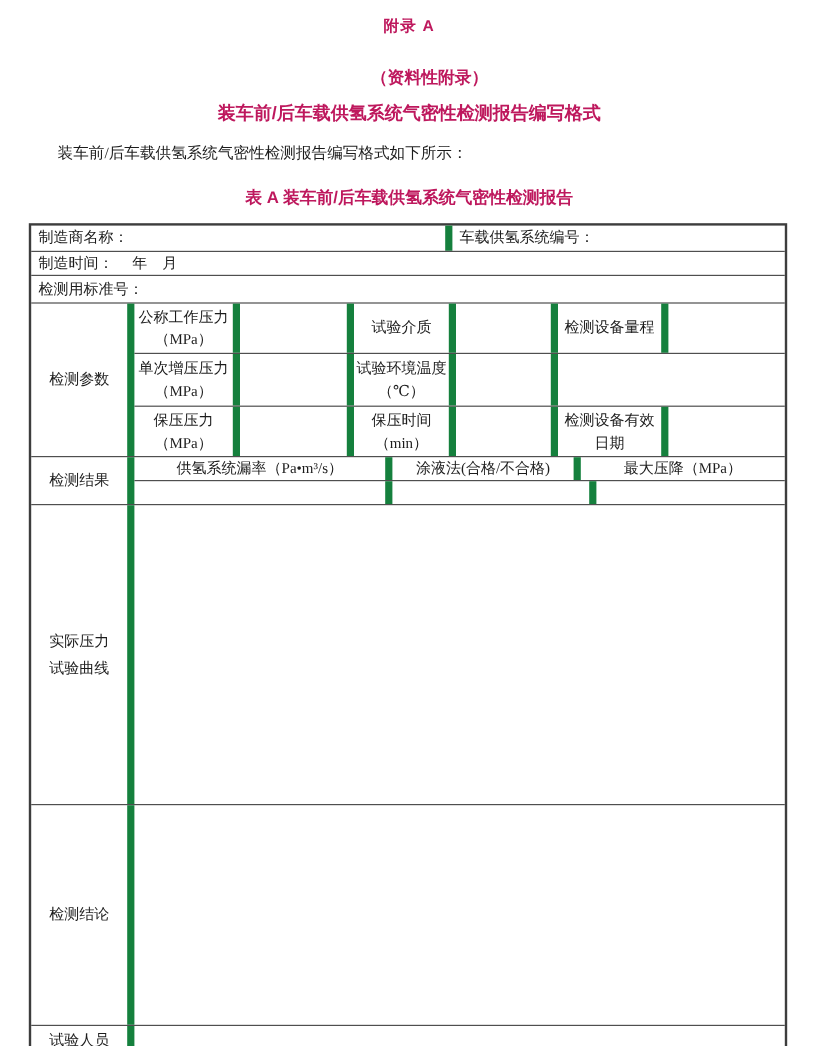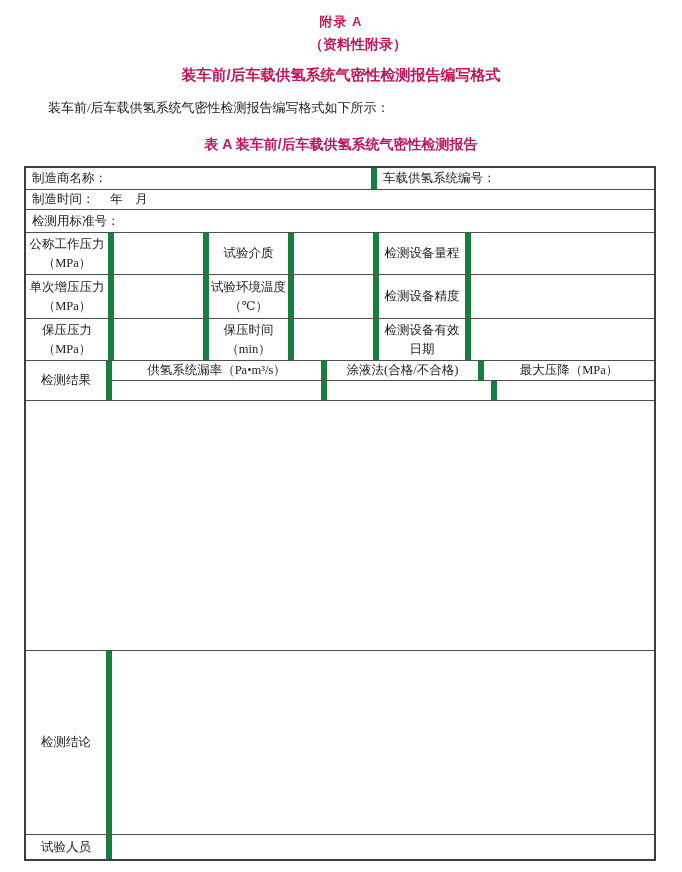--- a/index.html
+++ b/index.html
@@ -10,21 +10,21 @@
     color: #1c1c1c;
     overflow: hidden;
   }
   .heading {
     font-family: "Liberation Sans", "DejaVu Sans", sans-serif;
     font-weight: bold;
     text-align: center;
     color: #be185d;
   }
   #appendix-title   { margin-top: 15px; font-size: 13px; line-height: 14px; letter-spacing: 1px; }
-  #appendix-type    { margin-top: 8px; font-size: 14px; line-height: 14px; padding-left: 34px; }
+  #appendix-type    { margin-top: 28px; font-size: 14px; line-height: 14px; padding-left: 34px; }
   #doc-title        { margin-top: 16px; font-size: 15px; line-height: 16px; }
   #intro-paragraph  { margin-top: 18px; margin-left: 24px; margin-right: 24px;
                       font-size: 13px; line-height: 13px; text-indent: 24px; }
   #table-caption    { margin-top: 23px; font-size: 14px; line-height: 14px; }
 
   .report-table {
     margin-top: 15px; margin-left: 24px;
     width: 632px; height: 695px;
     border: 2px solid #3d3d3d;
     display: flex; flex-direction: column;
@@ -95,20 +95,21 @@
 
     <div class="band h-r2">
       <div class="cell left w-half">制造时间：　 年　月</div>
     </div>
 
     <div class="band h-r3">
       <div class="cell left grow">检测用标准号：</div>
     </div>
 
     <div class="band h-params">
+      <div class="cell center w-head">检测参数</div>
       <div class="subcol">
 
         <div class="subrow h-p1">
           <div class="cell center w-c1 label-2line">
             <span>公称工作压力</span>
             <span>（MPa）</span>
           </div>
           <div class="cell w-c2"></div>
           <div class="cell center w-c3">试验介质</div>
           <div class="cell w-c4"></div>
@@ -120,21 +121,20 @@
           <div class="cell center w-c1 label-2line">
             <span>单次增压压力</span>
             <span>（MPa）</span>
           </div>
           <div class="cell w-c2"></div>
           <div class="cell center w-c3 label-2line">
             <span>试验环境温度</span>
             <span>（℃）</span>
           </div>
           <div class="cell w-c4"></div>
-          <div class="cell center w-c5">检测设备精度</div>
           <div class="cell grow"></div>
         </div>
 
         <div class="subrow h-p3">
           <div class="cell center w-c1 label-2line">
             <span>保压压力</span>
             <span>（MPa）</span>
           </div>
           <div class="cell w-c2"></div>
           <div class="cell center w-c3 label-2line">
@@ -161,20 +161,24 @@
         </div>
         <div class="subrow h-res2">
           <div class="cell w-r1"></div>
           <div class="cell w-r2"></div>
           <div class="cell grow"></div>
         </div>
       </div>
     </div>
 
     <div class="band h-curve">
+      <div class="cell w-head curve-head">
+        <span>实际压力</span>
+        <span>试验曲线</span>
+      </div>
       <div class="cell grow top-left"></div>
     </div>
 
     <div class="band h-concl">
       <div class="cell center w-head">检测结论</div>
       <div class="cell grow top-left"></div>
     </div>
 
     <div class="band h-person">
       <div class="cell center w-head">试验人员</div>

